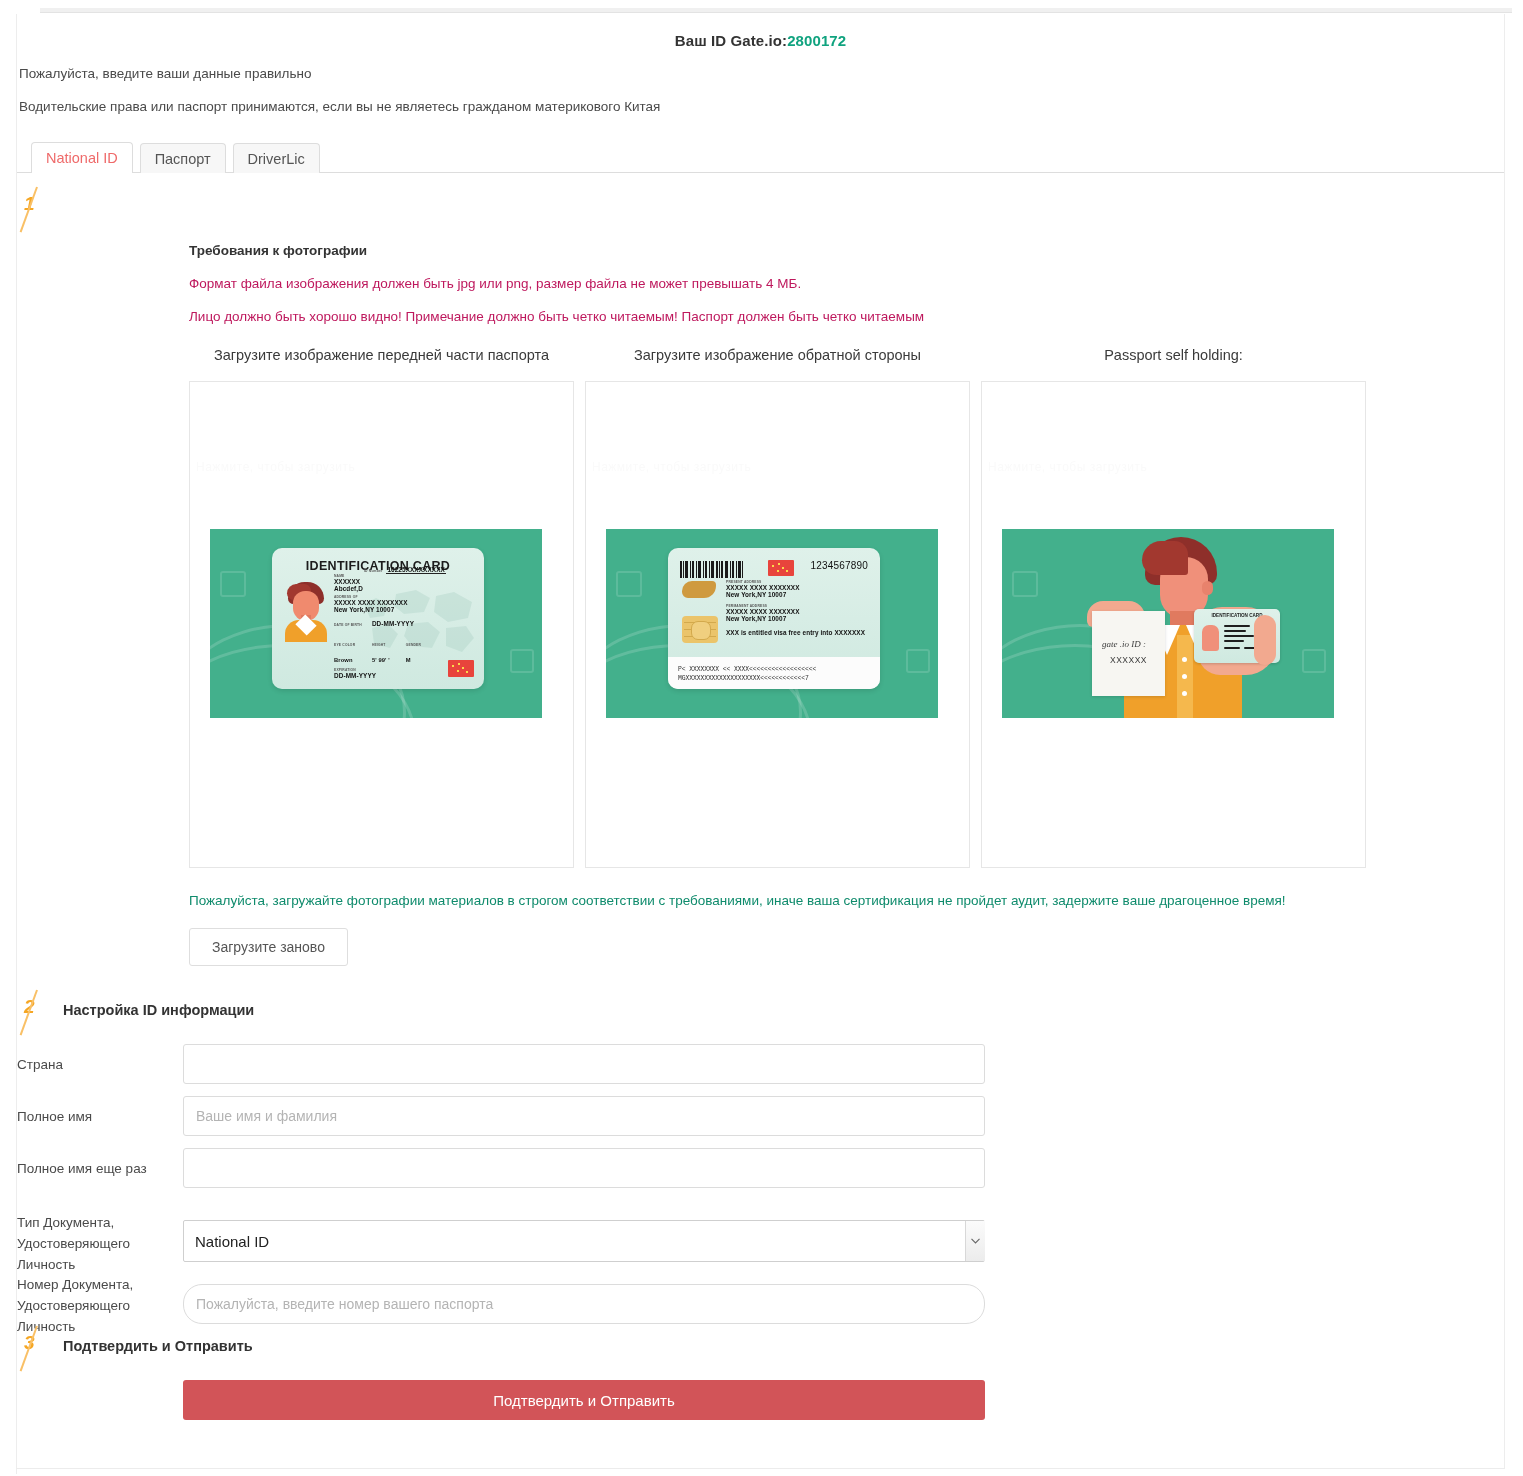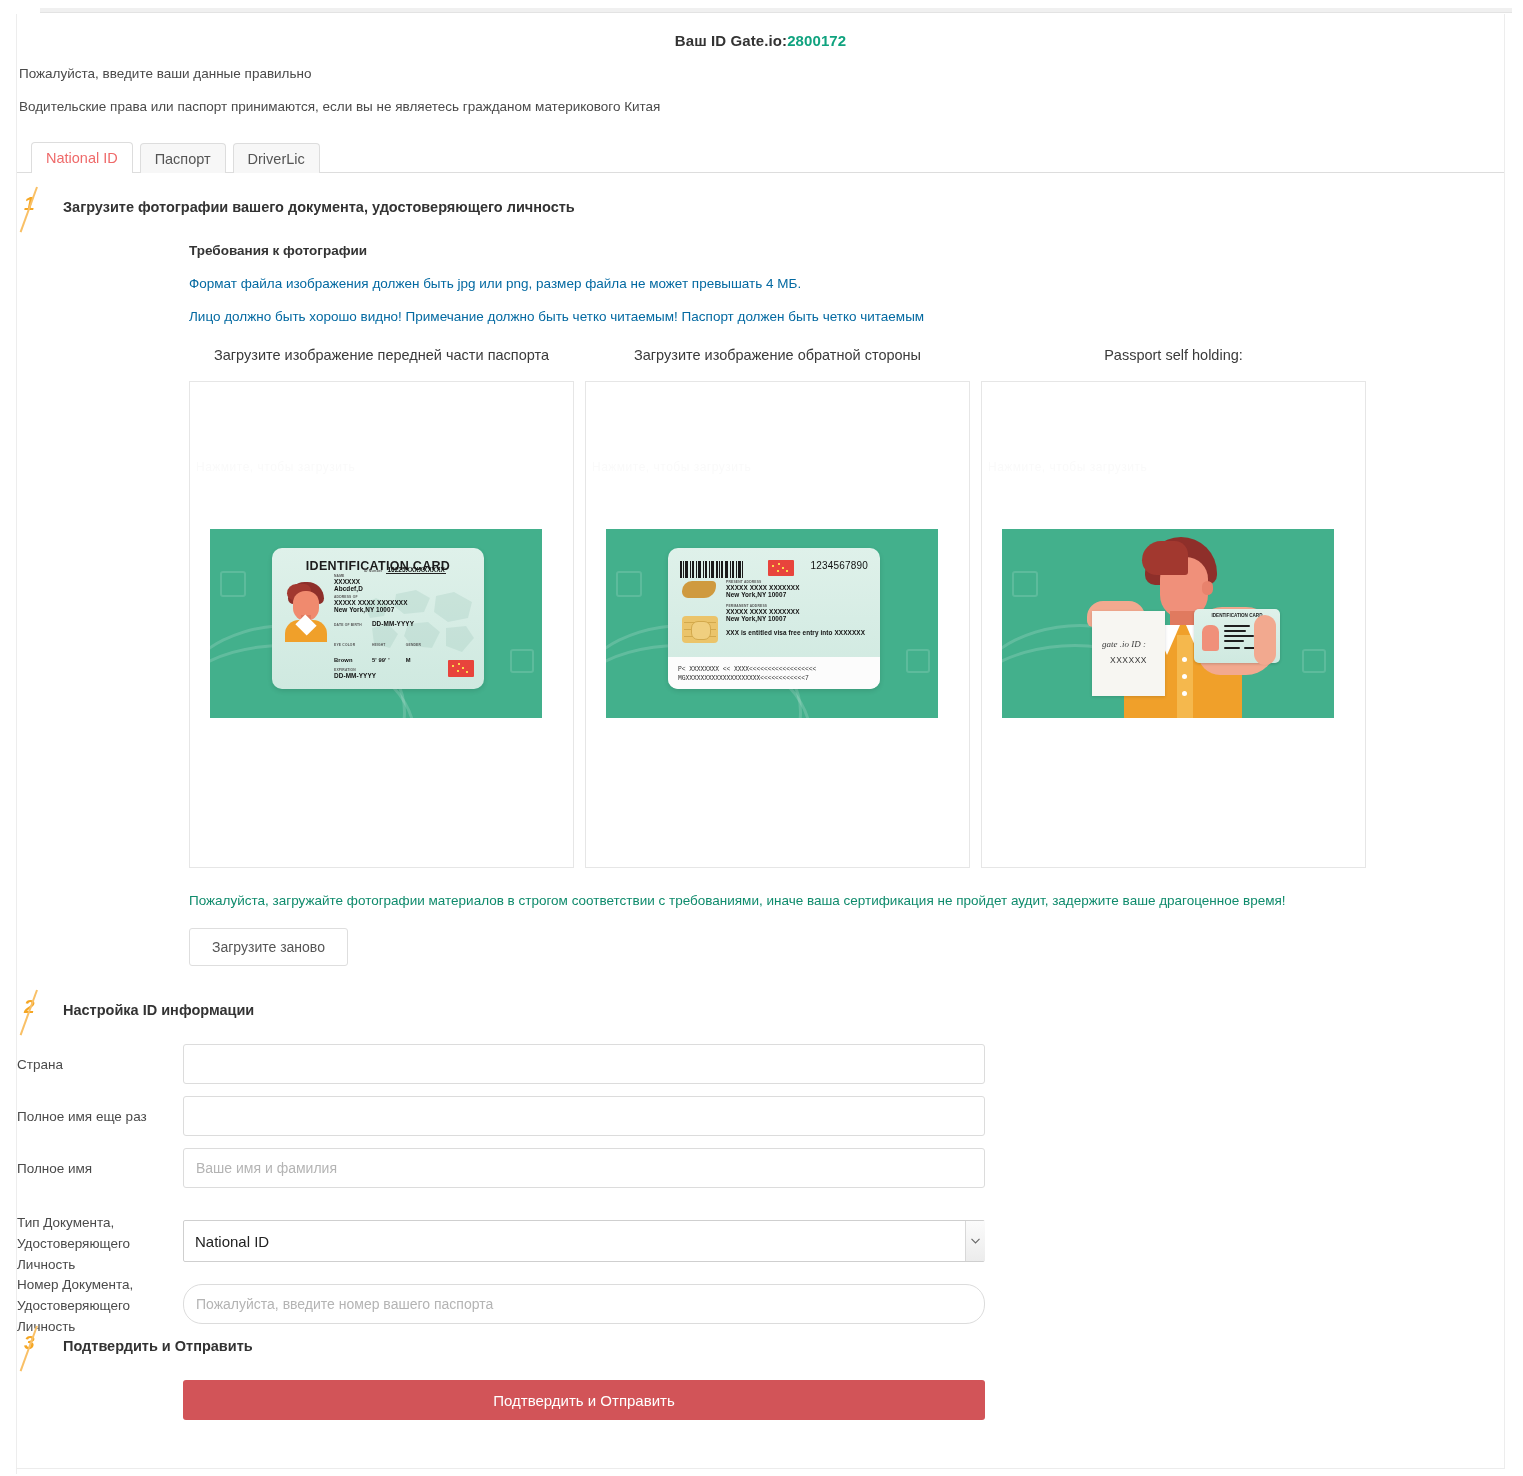--- a/index.html
+++ b/index.html
@@ -156,21 +156,21 @@
     margin-left: 172px;
     margin-top: 18px;
   }
   .req-h {
     font-weight: bold;
     font-size: 13.5px;
     color: #333;
   }
   .req-l {
     font-size: 13.5px;
-    color: #0369a1;
+    color: #be185d;
     margin-top: 18px;
   }
   .req-note {
     font-size: 13.5px;
     font-weight: bold;
     color: #0f8b6c;
     margin-top: 23px;
   }
 
   
@@ -461,21 +461,20 @@
       <div class="tab">Паспорт</div>
       <div class="tab">DriverLic</div>
     </div>
 
     
     <div class="step">
       <div class="step-num">
         <span class="n">1</span>
         <span class="slash"></span>
       </div>
-      <div class="step-title">Загрузите фотографии вашего документа, удостоверяющего личность</div>
     </div>
 
     <div class="reqs">
       <div class="req-h">Требования к фотографии</div>
       <div class="req-l">Формат файла изображения должен быть jpg или png, размер файла не может превышать 4 МБ.</div>
       <div class="req-l">Лицо должно быть хорошо видно! Примечание должно быть четко читаемым! Паспорт должен быть четко читаемым</div>
     </div>
 
     
     <div class="uploads" style="height:527px;">
@@ -681,27 +680,27 @@
     </div>
 
     <div class="form">
 
       <div class="frow">
         <div class="flabel">Страна</div>
         <input class="finput" type="text" placeholder="" style="">
       </div>
 
       <div class="frow">
+        <div class="flabel">Полное имя</div>
+        <input class="finput" type="text" placeholder="Ваше имя и фамилия" style="">
+      </div>
+
+      <div class="frow">
         <div class="flabel">Полное имя еще раз</div>
         <input class="finput" type="text" placeholder="" style="">
-      </div>
-
-      <div class="frow">
-        <div class="flabel">Полное имя</div>
-        <input class="finput" type="text" placeholder="Ваше имя и фамилия" style="">
       </div>
 
       <div class="frow three" style="height:58px;margin-top:22px">
         <div class="flabel" style="top:2px;line-height:21px">
           <div>Тип Документа,</div>
           <div>Удостоверяющего</div>
           <div>Личность</div>
         </div>
         <div style="position:absolute;left:0;top:10px;width:100%;">
           <select class="fselect">

